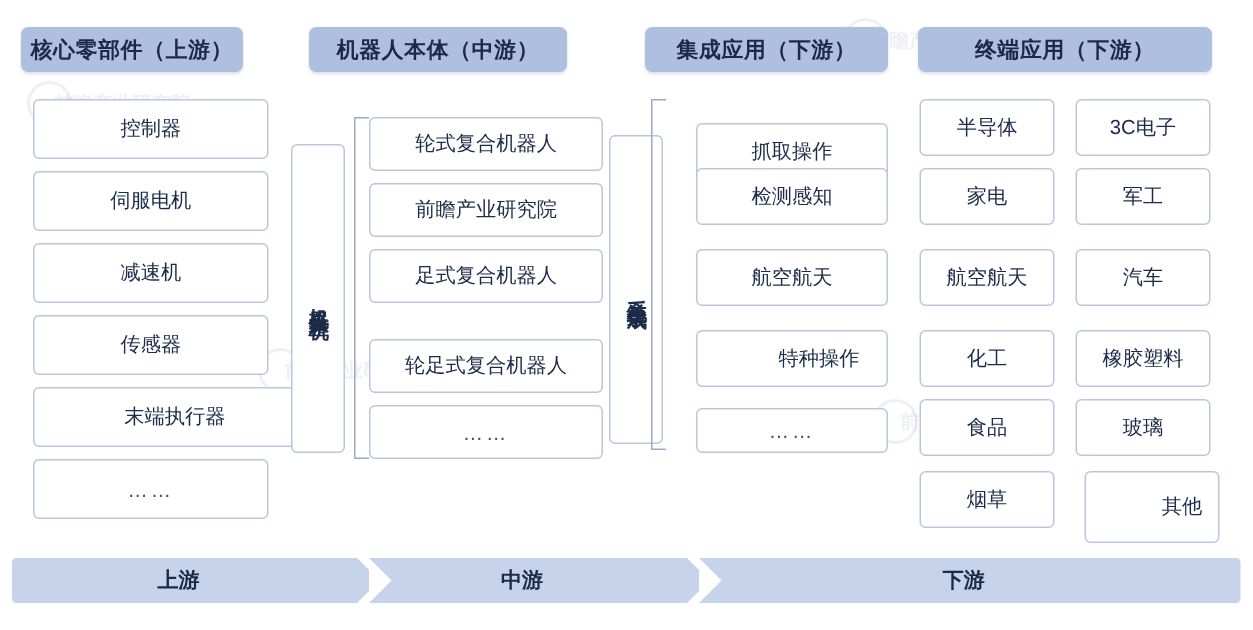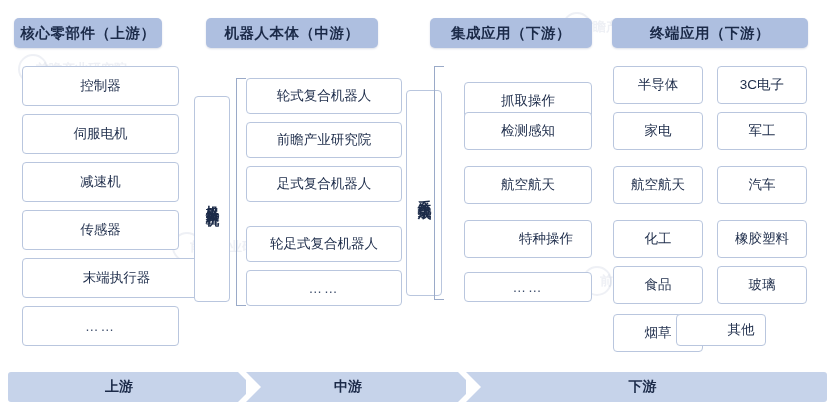--- a/index.html
+++ b/index.html
@@ -174,21 +174,21 @@
   <div class="box" style="left:613px;top:166px;width:90px;height:38px;">航空航天</div>
   <div class="box" style="left:613px;top:220px;width:90px;height:38px;">化工</div>
   <div class="box" style="left:613px;top:314px;width:90px;height:38px;">烟草</div>
   <div class="box" style="left:613px;top:266px;width:90px;height:38px;">食品</div>
 
   <div class="box" style="left:717px;top:66px;width:90px;height:38px;">3C电子</div>
   <div class="box" style="left:717px;top:112px;width:90px;height:38px;">军工</div>
   <div class="box" style="left:717px;top:166px;width:90px;height:38px;">汽车</div>
   <div class="box" style="left:717px;top:220px;width:90px;height:38px;">橡胶塑料</div>
   <div class="box" style="left:717px;top:266px;width:90px;height:38px;">玻璃</div>
-  <div class="box" style="left:676px;top:314px;width:90px;height:32px;padding-left:40px;">其他</div>
+  <div class="box" style="left:723px;top:314px;width:90px;height:48px;padding-left:40px;">其他</div>
 
   <div class="chevrons">
     <div class="chev first" style="left:0px;width:230px;">
       <span class="lbl">上游</span>
     </div>
     <div class="chev notch" style="left:238px;width:212px;">
       <span class="lbl">中游</span>
     </div>
     <div class="chev notch last" style="left:458px;width:361px;">
       <span class="lbl">下游</span>

